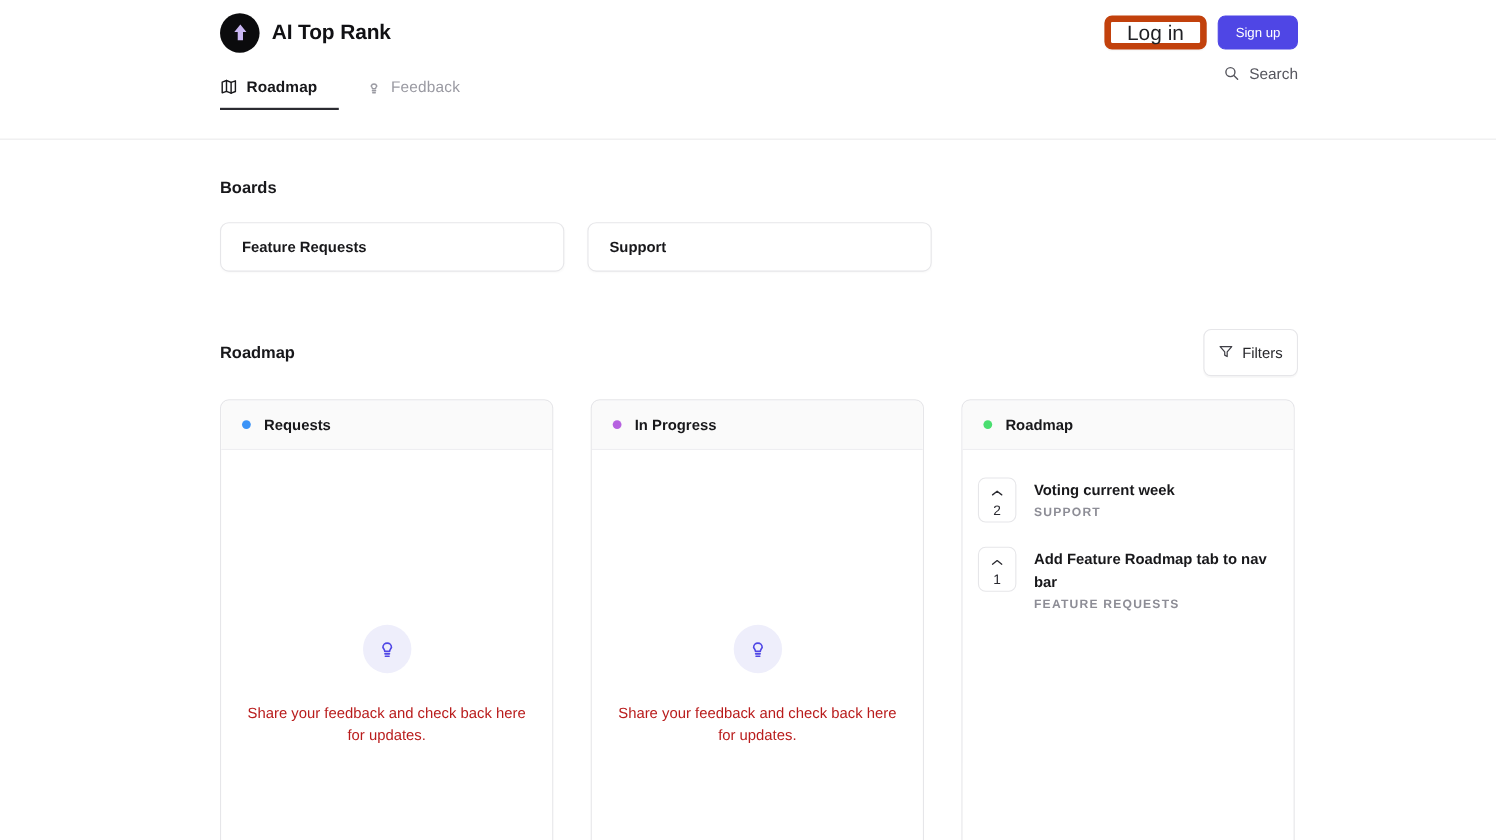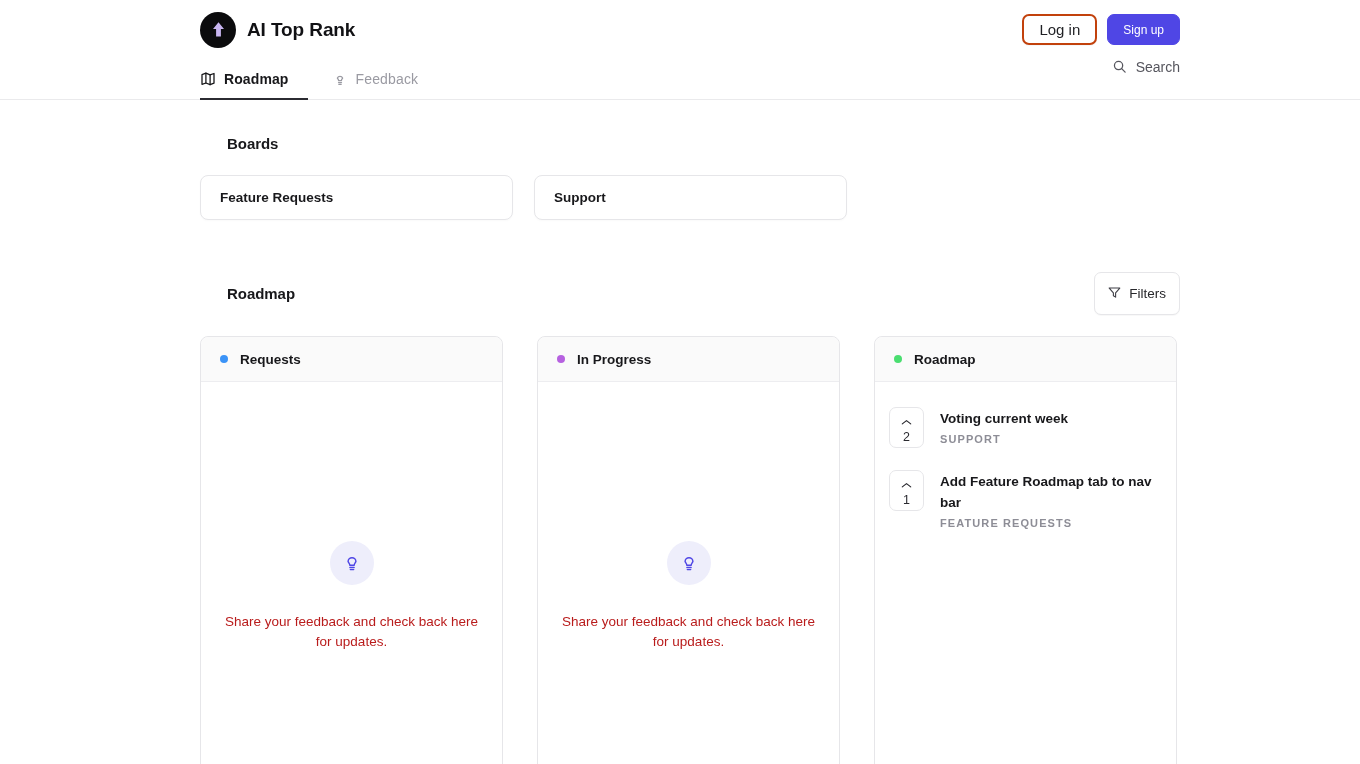--- a/index.html
+++ b/index.html
@@ -13,21 +13,21 @@
   body {
     font-family: "Liberation Sans", sans-serif;
     background: #ffffff;
     color: #18181b;
     -webkit-font-smoothing: antialiased;
   }
 
   
   .site-header {
     position: relative;
-    height: 100px;
+    height: 127px;
     border-bottom: 1px solid #eaeaec;
     background: #ffffff;
   }
 
   .header-top {
     height: 59px;
     display: flex;
     align-items: center;
     padding: 0 180px 0 200px;
   }
@@ -60,25 +60,25 @@
   .header-actions {
     margin-left: auto;
     display: flex;
     align-items: center;
     gap: 10px;
   }
 
   .btn-login {
     height: 31px;
     padding: 0 15px;
-    font-size: 15px;
+    font-size: 19px;
     font-family: inherit;
     color: #1f2024;
     background: #ffffff;
-    border: 2px solid #c2410c;
+    border: 6px solid #c2410c;
     border-radius: 7px;
     cursor: pointer;
     box-shadow: 0 1px 1px rgba(16,18,28,0.035);
     white-space: nowrap;
   }
 
   .btn-signup {
     height: 31px;
     padding: 0 15px;
     font-size: 12px;
@@ -141,21 +141,20 @@
   
   .page {
     padding: 0 180px 0 200px;
   }
 
   .section-title {
     font-size: 15px;
     font-weight: 700;
     color: #18181b;
     letter-spacing: -0.05px;
-    margin-left: 27px;
   }
 
   .boards-block { padding-top: 35px; }
 
   .boards-grid {
     margin-top: 23px;
     display: flex;
     gap: 21px;
   }
 

